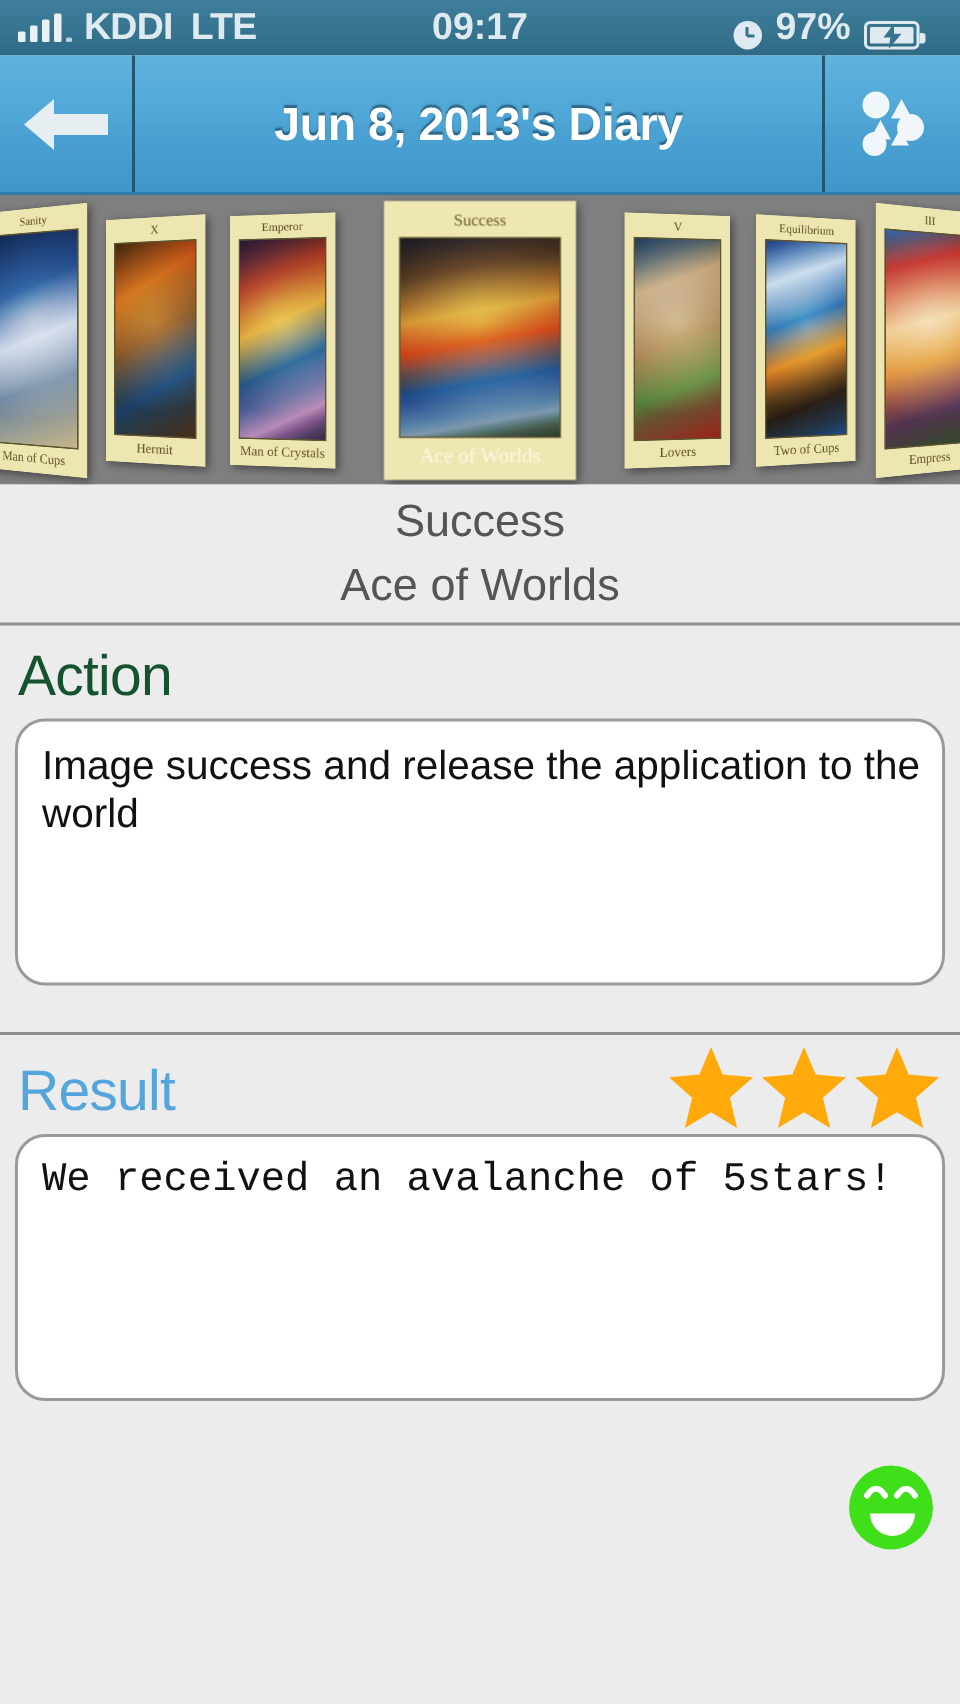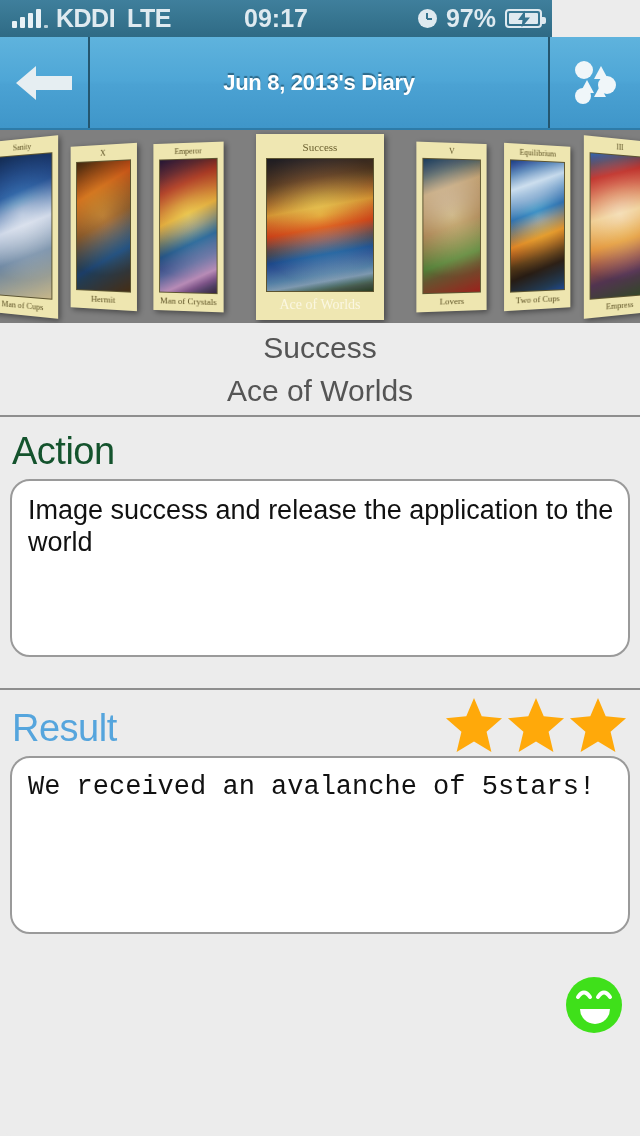--- a/index.html
+++ b/index.html
@@ -11,41 +11,41 @@
   }
   #screen {
     position:relative;
     width:640px; height:1136px;
     background:#ececec;
     overflow:hidden;
   }
 
   
   #status-bar {
-    position:absolute; left:0; top:0; width:552px; height:37px;
+    position:absolute; left:0; top:0; width:640px; height:37px;
     background:linear-gradient(to bottom,#3f7f9c 0%,#36748f 55%,#2f6a85 100%);
     color:#dfeaf0;
     display:flex; align-items:center;
   }
   #status-left { display:flex; align-items:flex-end; gap:8px; padding-left:12px; }
   .sig-bars { display:flex; align-items:flex-end; gap:3px; height:20px; padding-bottom:3px; }
   .sig-bars i { display:block; width:5px; background:#e8f1f6; border-radius:1px; }
   .sig-bars i:nth-child(1){height:7px;}
   .sig-bars i:nth-child(2){height:11px;}
   .sig-bars i:nth-child(3){height:15px;}
   .sig-bars i:nth-child(4){height:19px;}
   .sig-bars i:nth-child(5){height:3px;width:4px;opacity:.75;}
   #carrier, #network { font-size:25px; font-weight:bold; letter-spacing:-0.5px; line-height:25px; }
   #network { margin-left:4px; }
   #clock {
     position:absolute; left:0; right:0; text-align:center;
     font-size:25px; font-weight:bold; letter-spacing:0px;
   }
   #status-right {
-    position:absolute; right:10px; display:flex; align-items:center; gap:9px;
+    position:absolute; right:27px; display:flex; align-items:flex-end; gap:9px;
   }
   #alarm-icon {
     width:19px; height:19px; border-radius:50%;
     background:#dfeaf0; position:relative; flex:none;
   }
   #alarm-icon::before{
     content:""; position:absolute; left:8px; top:4px; width:2px; height:6px;
     background:#36748f;
   }
   #alarm-icon::after{
@@ -78,21 +78,21 @@
     width:90px; display:flex; align-items:center; justify-content:center;
     border-right:2px solid #24566f;
     cursor:pointer;
   }
   #back-arrow { width:56px; height:40px; display:block; }
   #nav-title-wrap {
     flex:1; display:flex; align-items:center; justify-content:center;
     border-right:2px solid #24566f;
   }
   #nav-title {
-    color:#ffffff; font-size:22px; font-weight:bold;
+    color:#ffffff; font-size:31px; font-weight:bold;
     text-shadow:0 -2px 1px rgba(25,70,95,.65);
     letter-spacing:-0.3px;
   }
   #menu-button {
     width:90px; display:flex; align-items:center; justify-content:center;
     cursor:pointer;
   }
   #menu-icon { width:50px; height:50px; display:block; }
 
   

